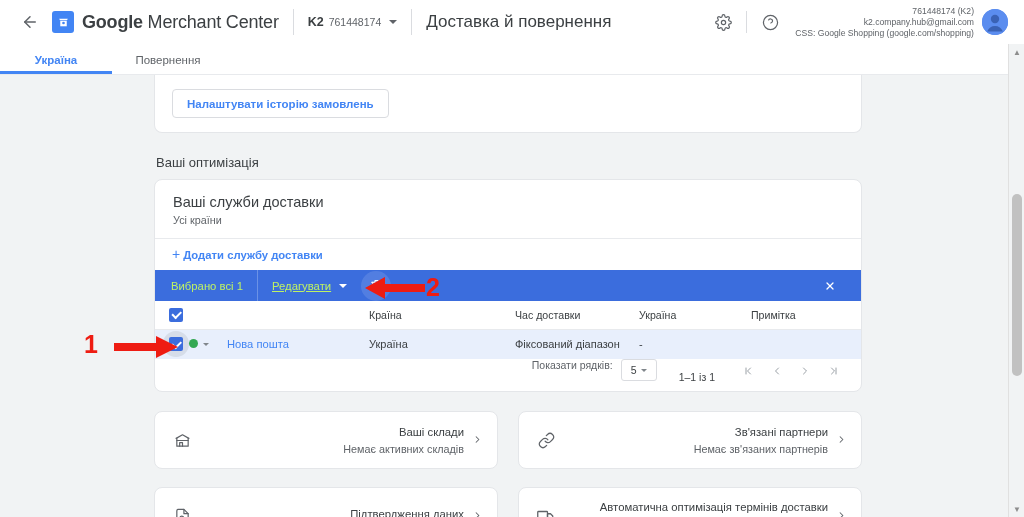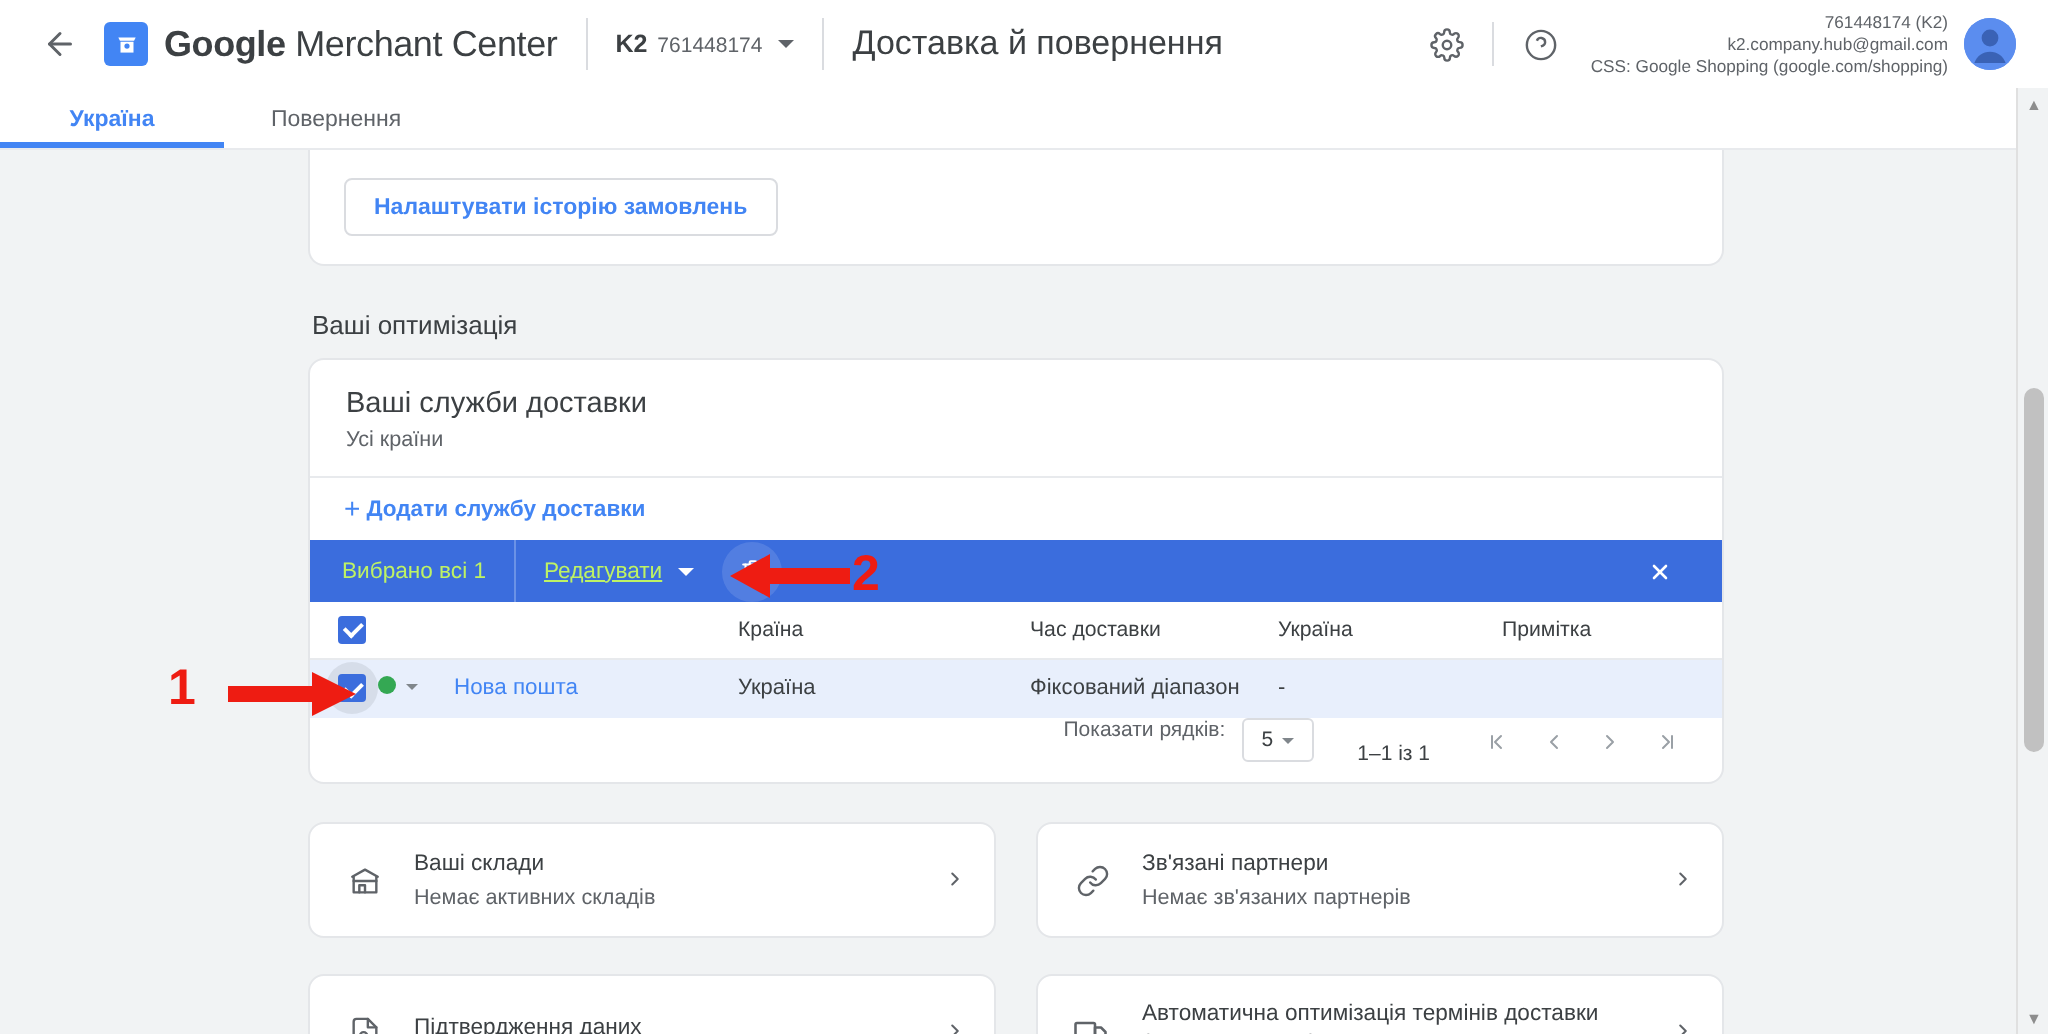--- a/index.html
+++ b/index.html
@@ -120,21 +120,21 @@
   .pager-select { border: 1px solid #dadce0; border-radius: 3px; height: 22px; width: 36px;
     display: flex; align-items: center; justify-content: center; gap: 4px; font-size: 10.5px; color: #3c4043; }
   .pager-range { margin: 12px 20px 0 22px; color: #3c4043; }
   .pg-btn { width: 28px; height: 24px; display: flex; align-items: center; justify-content: center;
     color: #9aa0a6; font-size: 12px; }
 
   
   .tile { position: absolute; width: 344px; height: 58px; display: flex; align-items: center;
     padding: 0 14px 0 16px; background: #fff; border: 1px solid #e4e6e9; border-radius: 8px; }
   .tile .tico { width: 22px; color: #5f6368; display: flex; align-items: center; justify-content: center; flex: none; }
-  .tile .ttxt { margin-left: 14px; flex: 1; min-width: 0; }
+  .tile .ttxt { margin-left: 14px; flex: 1; min-width: 0; text-align: right; }
   .tile .ttxt .t1 { font-size: 11.3px; color: #3c4043; line-height: 1.35; }
   .tile .ttxt .t2 { font-size: 10.8px; color: #5f6368; margin-top: 2px; }
   .tile .tchev { color: #5f6368; font-size: 13px; flex: none; margin-left: 8px; }
 
   
   .vscroll { position: absolute; right: 0; top: 44px; width: 16px; height: 473px; background: #f1f3f4;
     border-left: 1px solid #e0e0e0; }
   .vthumb { position: absolute; left: 3px; top: 150px; width: 10px; height: 182px;
     background: #c1c1c1; border-radius: 5px; }
   .varrow { position: absolute; left: 0; width: 16px; height: 16px; display: flex;

